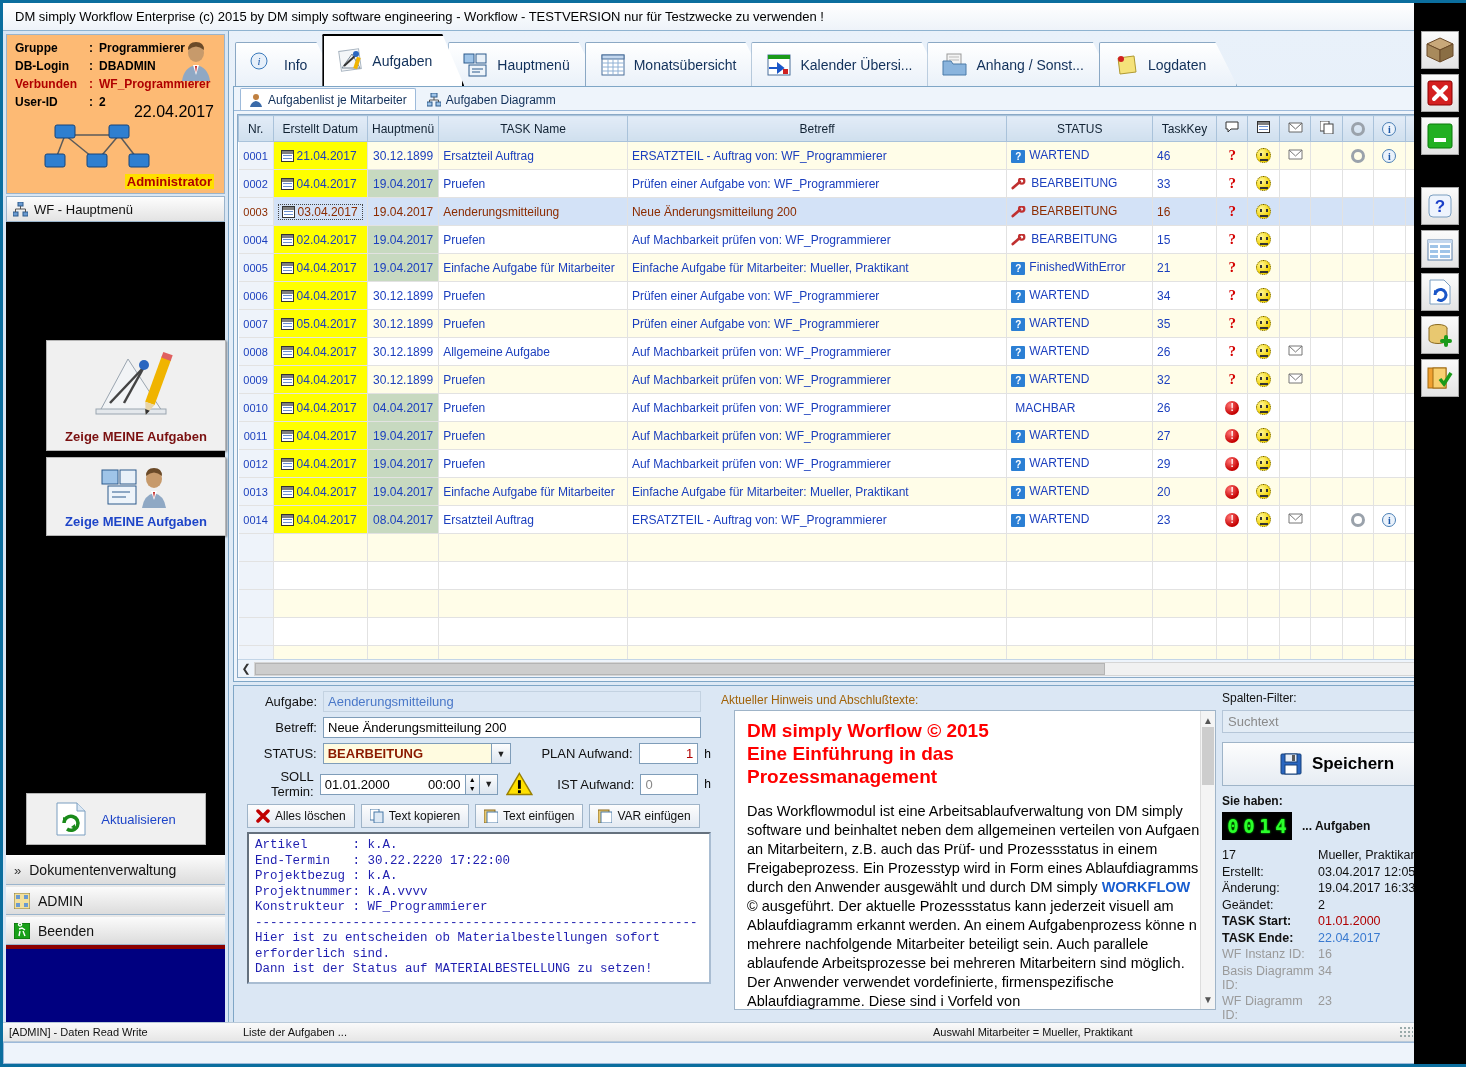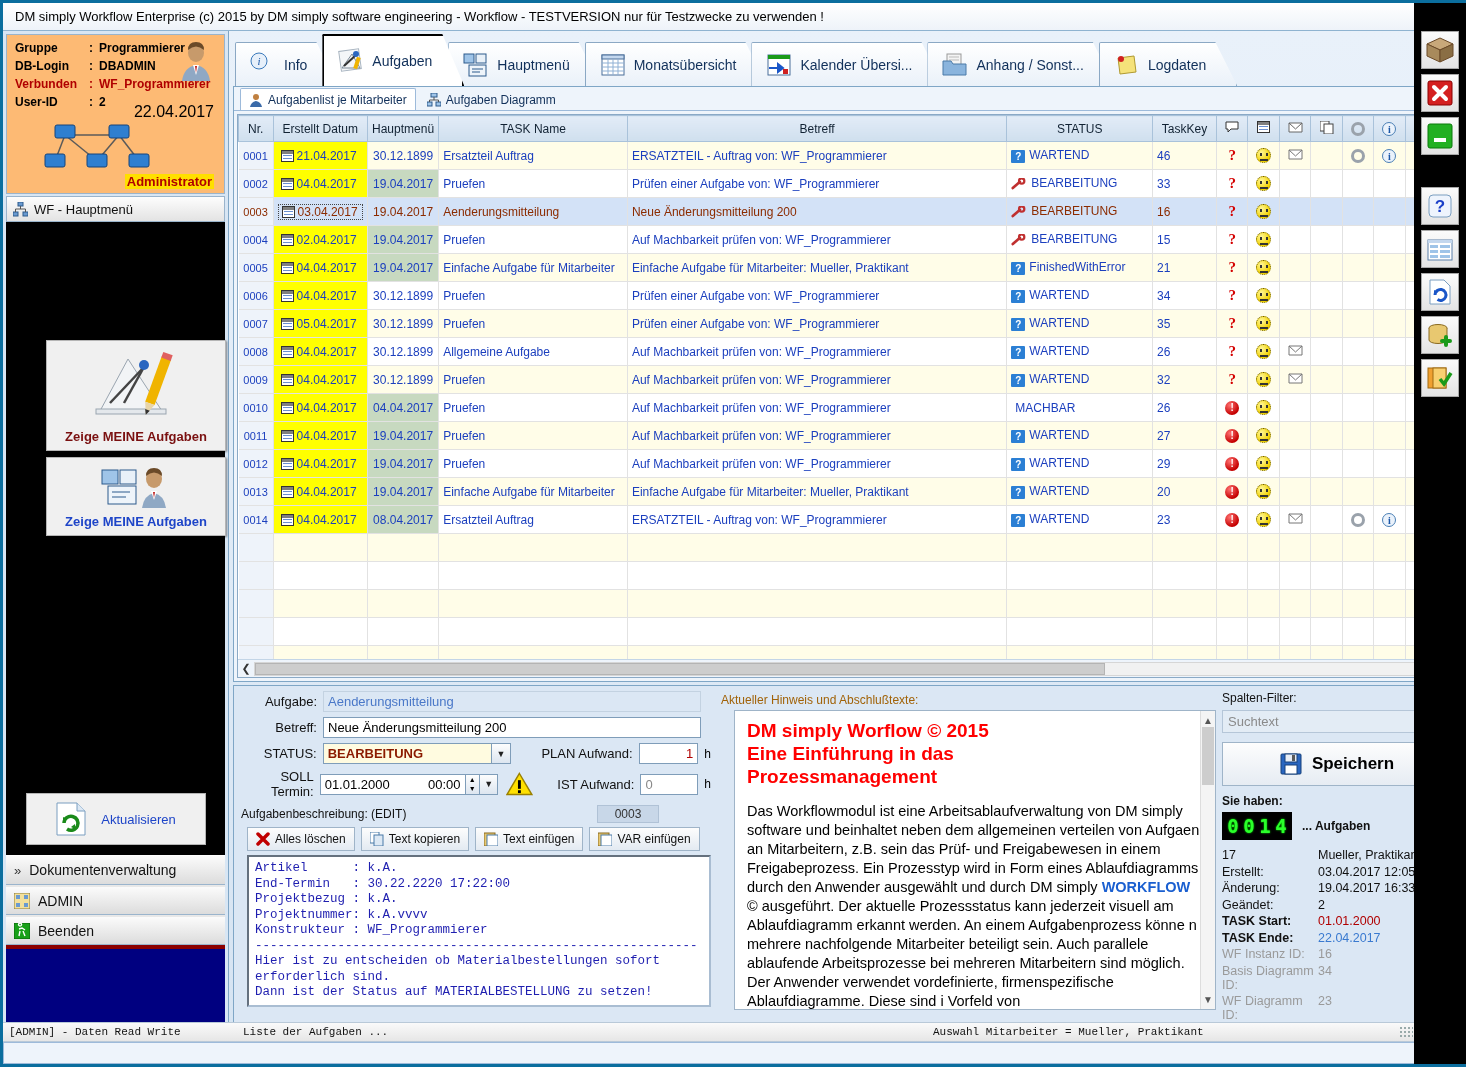--- a/index.html
+++ b/index.html
@@ -357,21 +357,21 @@
     background:#000; display:flex; flex-direction:column; align-items:center;
     padding-top:28px; gap:5px;
   }
   .railbtn{width:38px;height:38px;background:linear-gradient(#fbfbfb,#e4e4e4);border:1px solid #a8a8a8;display:flex;align-items:center;justify-content:center;}
   .railgap{height:22px;}
   
   .statusbar{
     position:absolute;left:0;bottom:22px;width:1414px;height:20px;
     background:linear-gradient(#fafafa,#e6e6e6);
     border-top:1px solid #b9c9d8;border-bottom:1px solid #b9c9d8;
-    display:flex;align-items:center;font-size:11px;color:#111;font-family:Liberation Mono, monospace;
+    display:flex;align-items:center;font-size:11px;color:#111;
   }
   .statusbar .c1{width:240px;padding-left:6px;}
   .statusbar .c2{width:690px;}
   .statusbar .c3{flex:1;}
   .statusbar .grip{width:14px;height:12px;margin-right:4px;
     background-image:radial-gradient(#9aa 40%, transparent 41%);
     background-size:4px 4px;}
   .bottomstrip{position:absolute;left:0;bottom:0;width:1414px;height:22px;background:#eef4fb;border:1px solid #9dbada;}
   .minibtn{position:absolute;right:6px;bottom:24px;width:26px;height:24px;background:linear-gradient(#fbfbfb,#e4e4e4);border:1px solid #a8a8a8;display:flex;align-items:center;justify-content:center;}
 </style>
@@ -1121,24 +1121,20 @@
             <div class="combo-arrow">▼</div>
             <svg class="warnico" viewBox="0 0 28 25">
               <path d="M14 1 L27 23 H1Z" fill="#ffe000" stroke="#9a8000" stroke-width="1.5"></path>
               <rect x="12.5" y="8" width="3" height="9" fill="#000"></rect>
                 <rect x="12.5" y="18.5" width="3" height="3" fill="#000"></rect>
             </svg>
             <div class="flabel" style="width:112px">IST Aufwand:</div>
             <div class="numinput ro">0</div>
             <span style="font-size:12px;margin-left:6px">h</span>
           </div>
-          <div style="display:flex;align-items:center;justify-content:space-between;margin:6px 0 0 2px;">
-            <span style="font-size:12px;color:#111">Aufgabenbeschreibung: (EDIT)</span>
-            <div class="idbox" style="margin-right:52px">0003</div>
-          </div>
           <div class="btnbar">
             <div class="sbtn">
               <svg width="14" height="14" viewBox="0 0 14 14">
                   <path d="M2 2 L12 12 M12 2 L2 12" stroke="#c00000" stroke-width="3.5" stroke-linecap="round"></path>
                 </svg>
               <span>Alles löschen</span>
             </div>
             <div class="sbtn">
               <svg width="14" height="14" viewBox="0 0 14 14">
                   <rect x="0" y="0" width="9" height="11" fill="#fff" stroke="#4a7aa8"></rect>
@@ -1172,21 +1168,21 @@
 Dann ist der Status auf MATERIALBESTELLUNG zu setzen!</div>
         </div>
 
         <div class="dcol2">
           <div class="hintlabel">Aktueller Hinweis und Abschlußtexte:</div>
           <div class="hintbox">
             <div class="hint-title" style="white-space:pre-line">DM simply Worflow © 2015
 Eine Einführung in das
 Prozessmanagement</div>
             <div>
-              <span>Das Workflowmodul ist eine Arbeitsablaufverwaltung von DM simply software und beinhaltet neben dem allgemeinen verteilen von Aufgaen an Mitarbeitern, z.B.  sein das Prüf- und Freigabewesen in einem Freigabeprozess.</span>
+              <span>Das Workflowmodul ist eine Arbeitsablaufverwaltung von DM simply software und beinhaltet neben dem allgemeinen verteilen von Aufgaen an Mitarbeitern, z.B.  auch das Prüf- und Prozessstatus in einem Freigabeprozess.</span>
               <span>Ein Prozesstyp wird in Form eines Ablaufdiagramms durch den Anwender ausgewählt und durch DM simply </span><span class="hint-wf">WORKFLOW</span><span> © ausgeführt. Der aktuelle Prozessstatus kann jederzeit visuell am Ablaufdiagramm erkannt werden. An einem Aufgabenprozess könne</span>
               <span>n mehrere nachfolgende Mitarbeiter beteiligt sein. Auch parallele ablaufende Arbeitsprozesse bei mehreren Mitarbeitern sind möglich. Der Anwender verwendet vordefinierte, firmenspezifische Ablaufdiagramme. Diese sind i Vorfeld von</span>
             </div>
             <div class="sbar">
               <span class="a">▲</span>
               <div class="th"></div>
               <span class="a">▼</span>
             </div>
           </div>
         </div>

